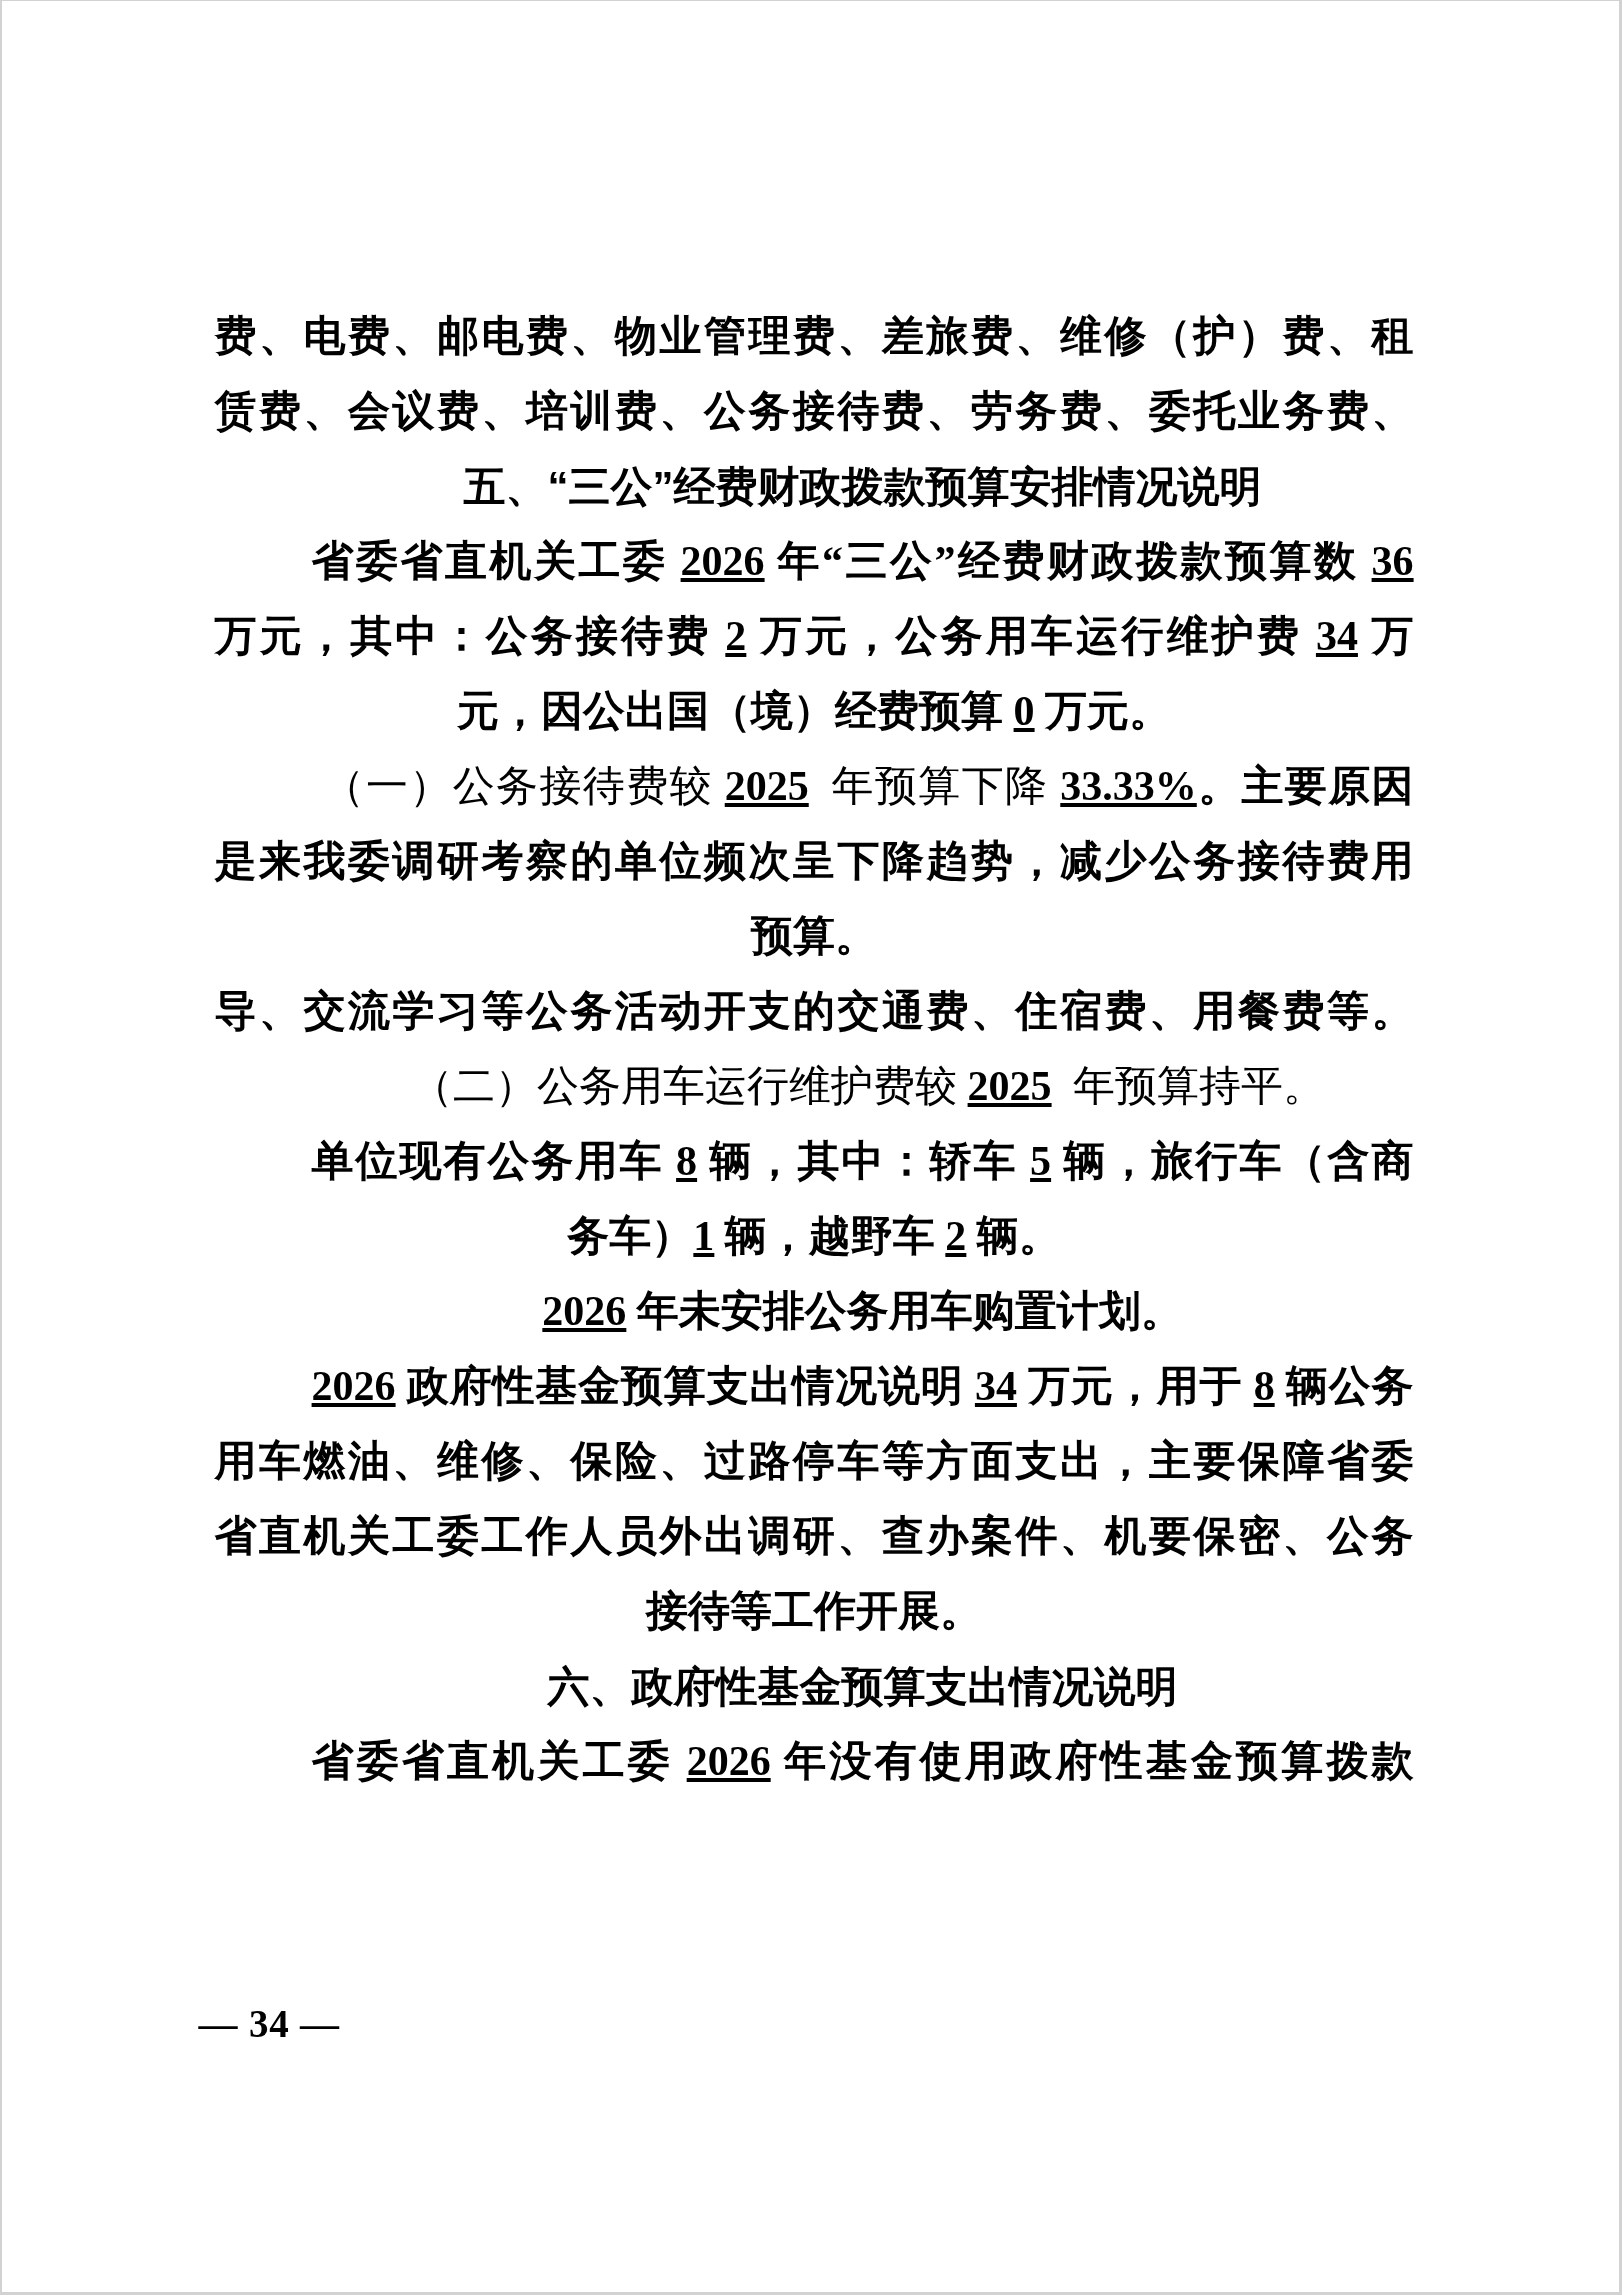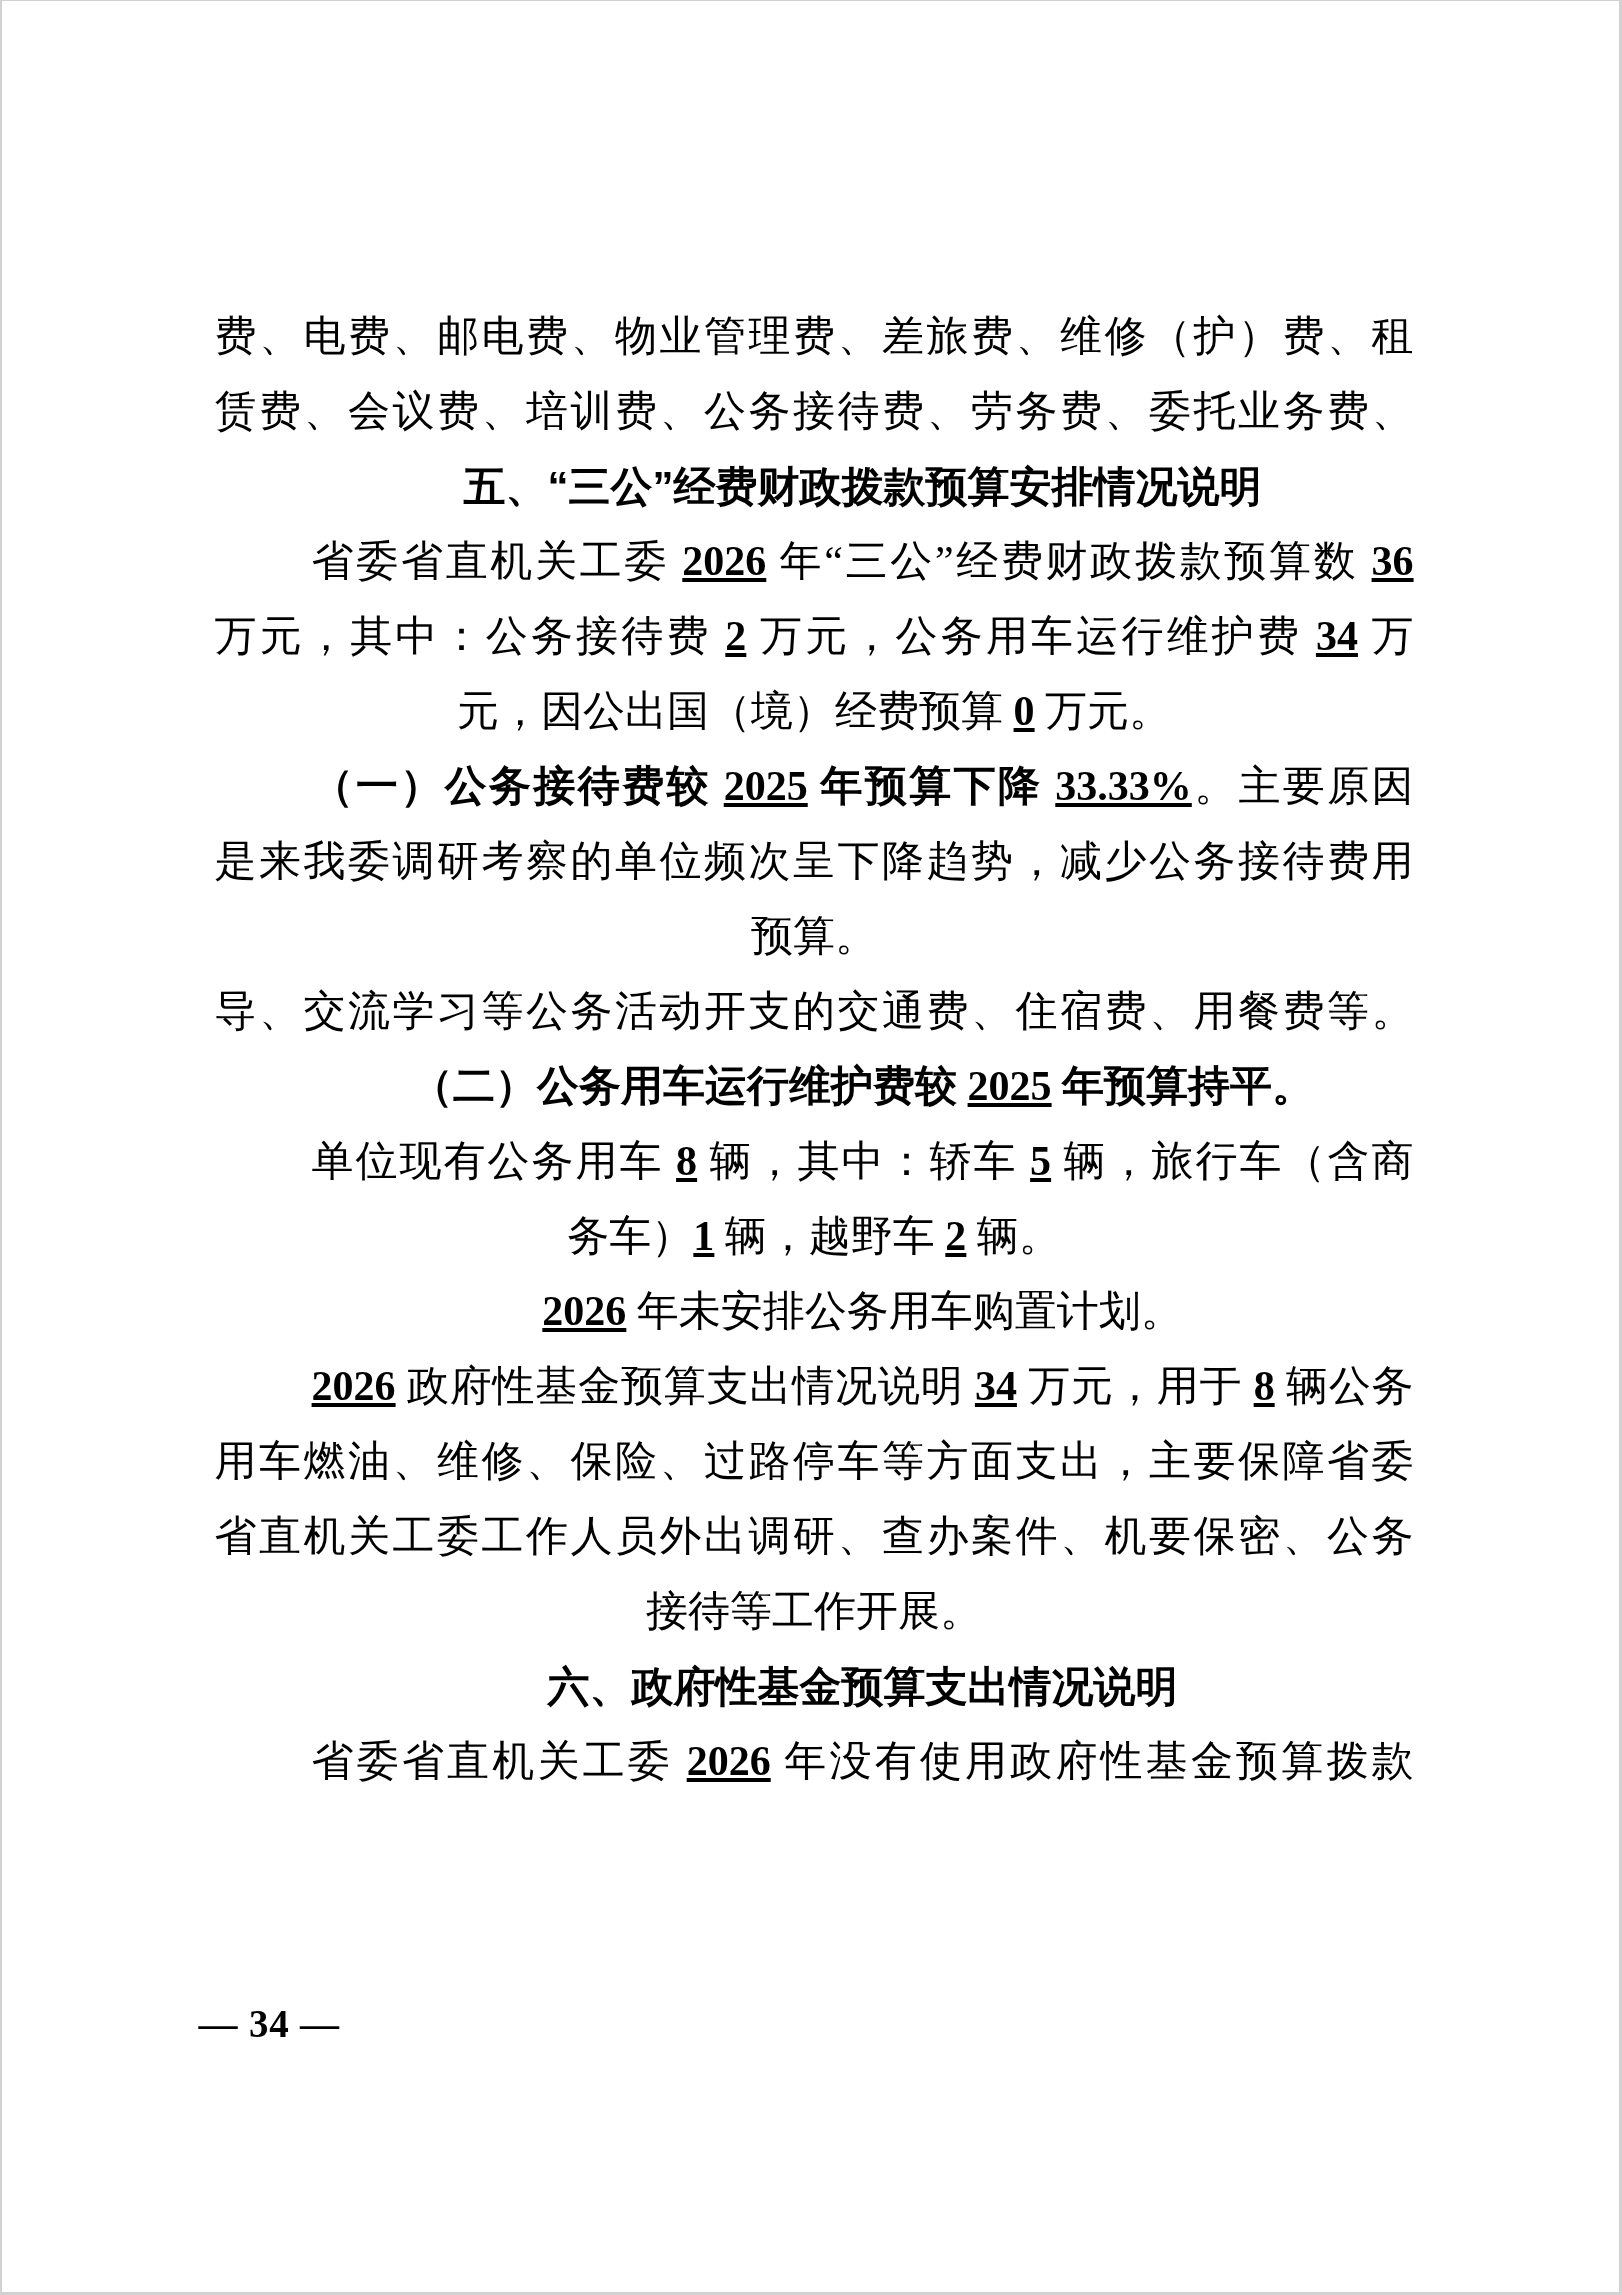--- a/index.html
+++ b/index.html
@@ -39,29 +39,30 @@
     text-align-last: justify;
     text-justify: inter-character;
   }
   .line.indent {
     padding-left: 97px;
   }
   .line.indent.fill {
     width: 1102px;
   }
   .seg-body {
-    font-weight: 400;
+    font-weight: 700;
     margin-top: 35px;
   }
   .seg-num {
     font-weight: 700;
     text-decoration: underline;
   }
   .seg-kai {
-    font-weight: 700;
+    font-weight: 400;
+    margin-left: 11px;
   }
   .seg-hei {
     font-family: "Liberation Sans", "DejaVu Sans", sans-serif;
     font-weight: 700;
   }
   .page-number {
     position: absolute;
     left: 197px;
     top: 2000px;
     font-family: "Liberation Serif", "DejaVu Serif", serif;

